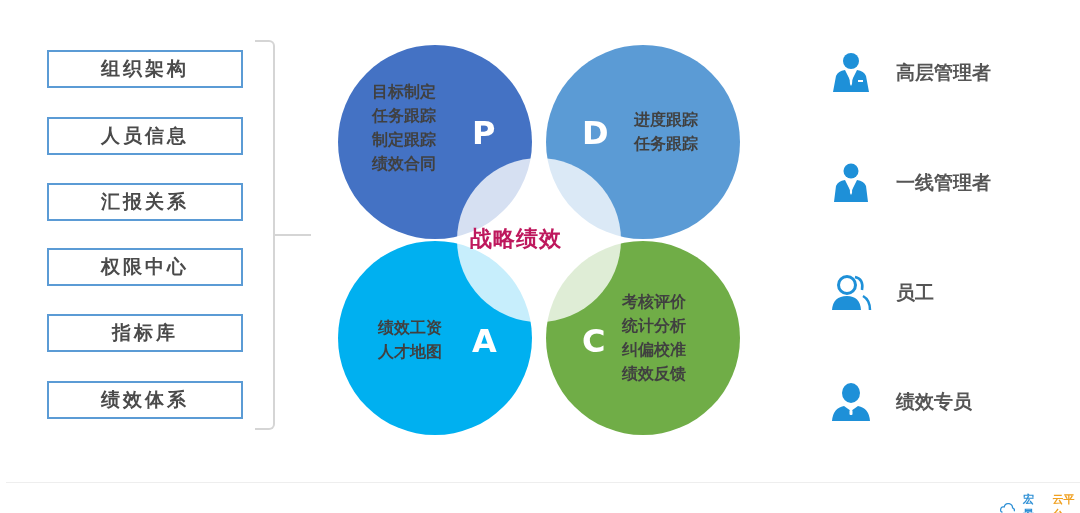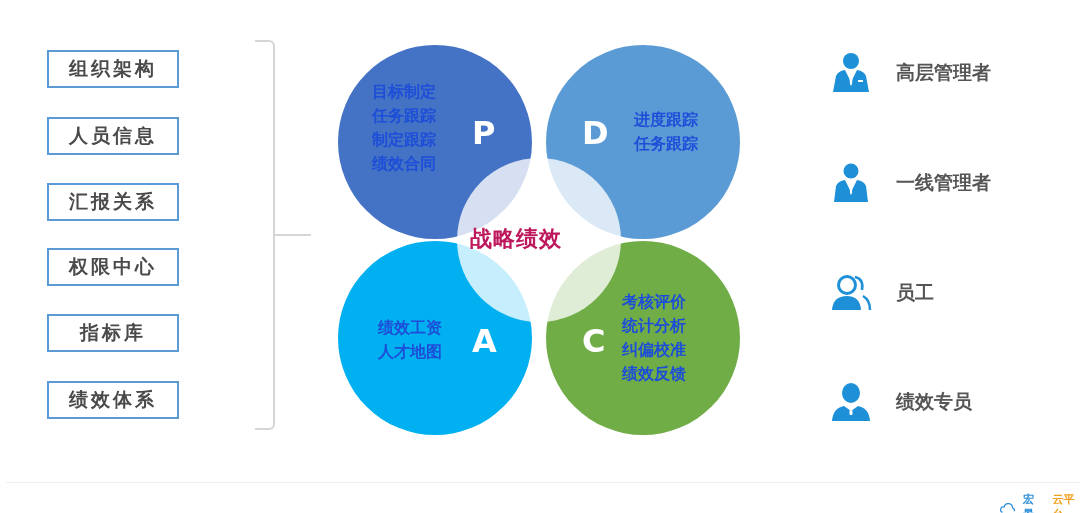--- a/index.html
+++ b/index.html
@@ -1,21 +1,21 @@
 <!DOCTYPE html>
 <html><head>
 <meta charset="utf-8">
 <style>
   html,body{margin:0;padding:0;background:#ffffff;}
   body{width:1080px;height:513px;position:relative;overflow:hidden;font-family:"DejaVu Sans","Liberation Sans",sans-serif;}
-  .module-box{position:absolute;left:47px;width:132px;height:38px;border:2px solid #5b9bd5;box-sizing:border-box;background:#fff;display:flex;align-items:center;justify-content:center;font-size:19px;font-weight:bold;color:#4a4a4a;letter-spacing:3px;}
+  .module-box{position:absolute;left:47px;width:196px;height:38px;border:2px solid #5b9bd5;box-sizing:border-box;background:#fff;display:flex;align-items:center;justify-content:center;font-size:19px;font-weight:bold;color:#4a4a4a;letter-spacing:3px;}
   .bracket{position:absolute;left:255px;top:40px;width:20px;height:390px;border:2px solid #d5d5d5;border-left:none;border-radius:0 6px 6px 0;box-sizing:border-box;}
   .bracket-tip{position:absolute;left:275px;top:234px;width:36px;height:2px;background:#d5d5d5;}
   svg.venn{position:absolute;left:0;top:0;}
-  .circle-text{position:absolute;color:#1d4ed8;font-weight:bold;font-size:16px;line-height:24px;}
+  .circle-text{position:absolute;color:#404040;font-weight:bold;font-size:16px;line-height:24px;}
   .letter{position:absolute;color:#fff;font-weight:bold;font-size:32px;}
   .center-label{position:absolute;left:470px;top:224px;width:140px;text-align:left;font-size:22px;font-weight:bold;color:#be185d;letter-spacing:1px;}
   .role{position:absolute;left:830px;display:flex;align-items:center;gap:8px;}
   .role svg{width:42px;height:42px;}
   .role-label{margin-left:16px;font-size:19px;font-weight:bold;color:#555;}
   .footer-line{position:absolute;left:6px;right:0;top:482px;height:1px;background:#eeeeee;}
   .logo{position:absolute;left:1000px;top:492px;display:flex;align-items:center;font-size:11px;font-weight:bold;}
 </style>
 </head>
 <body>

